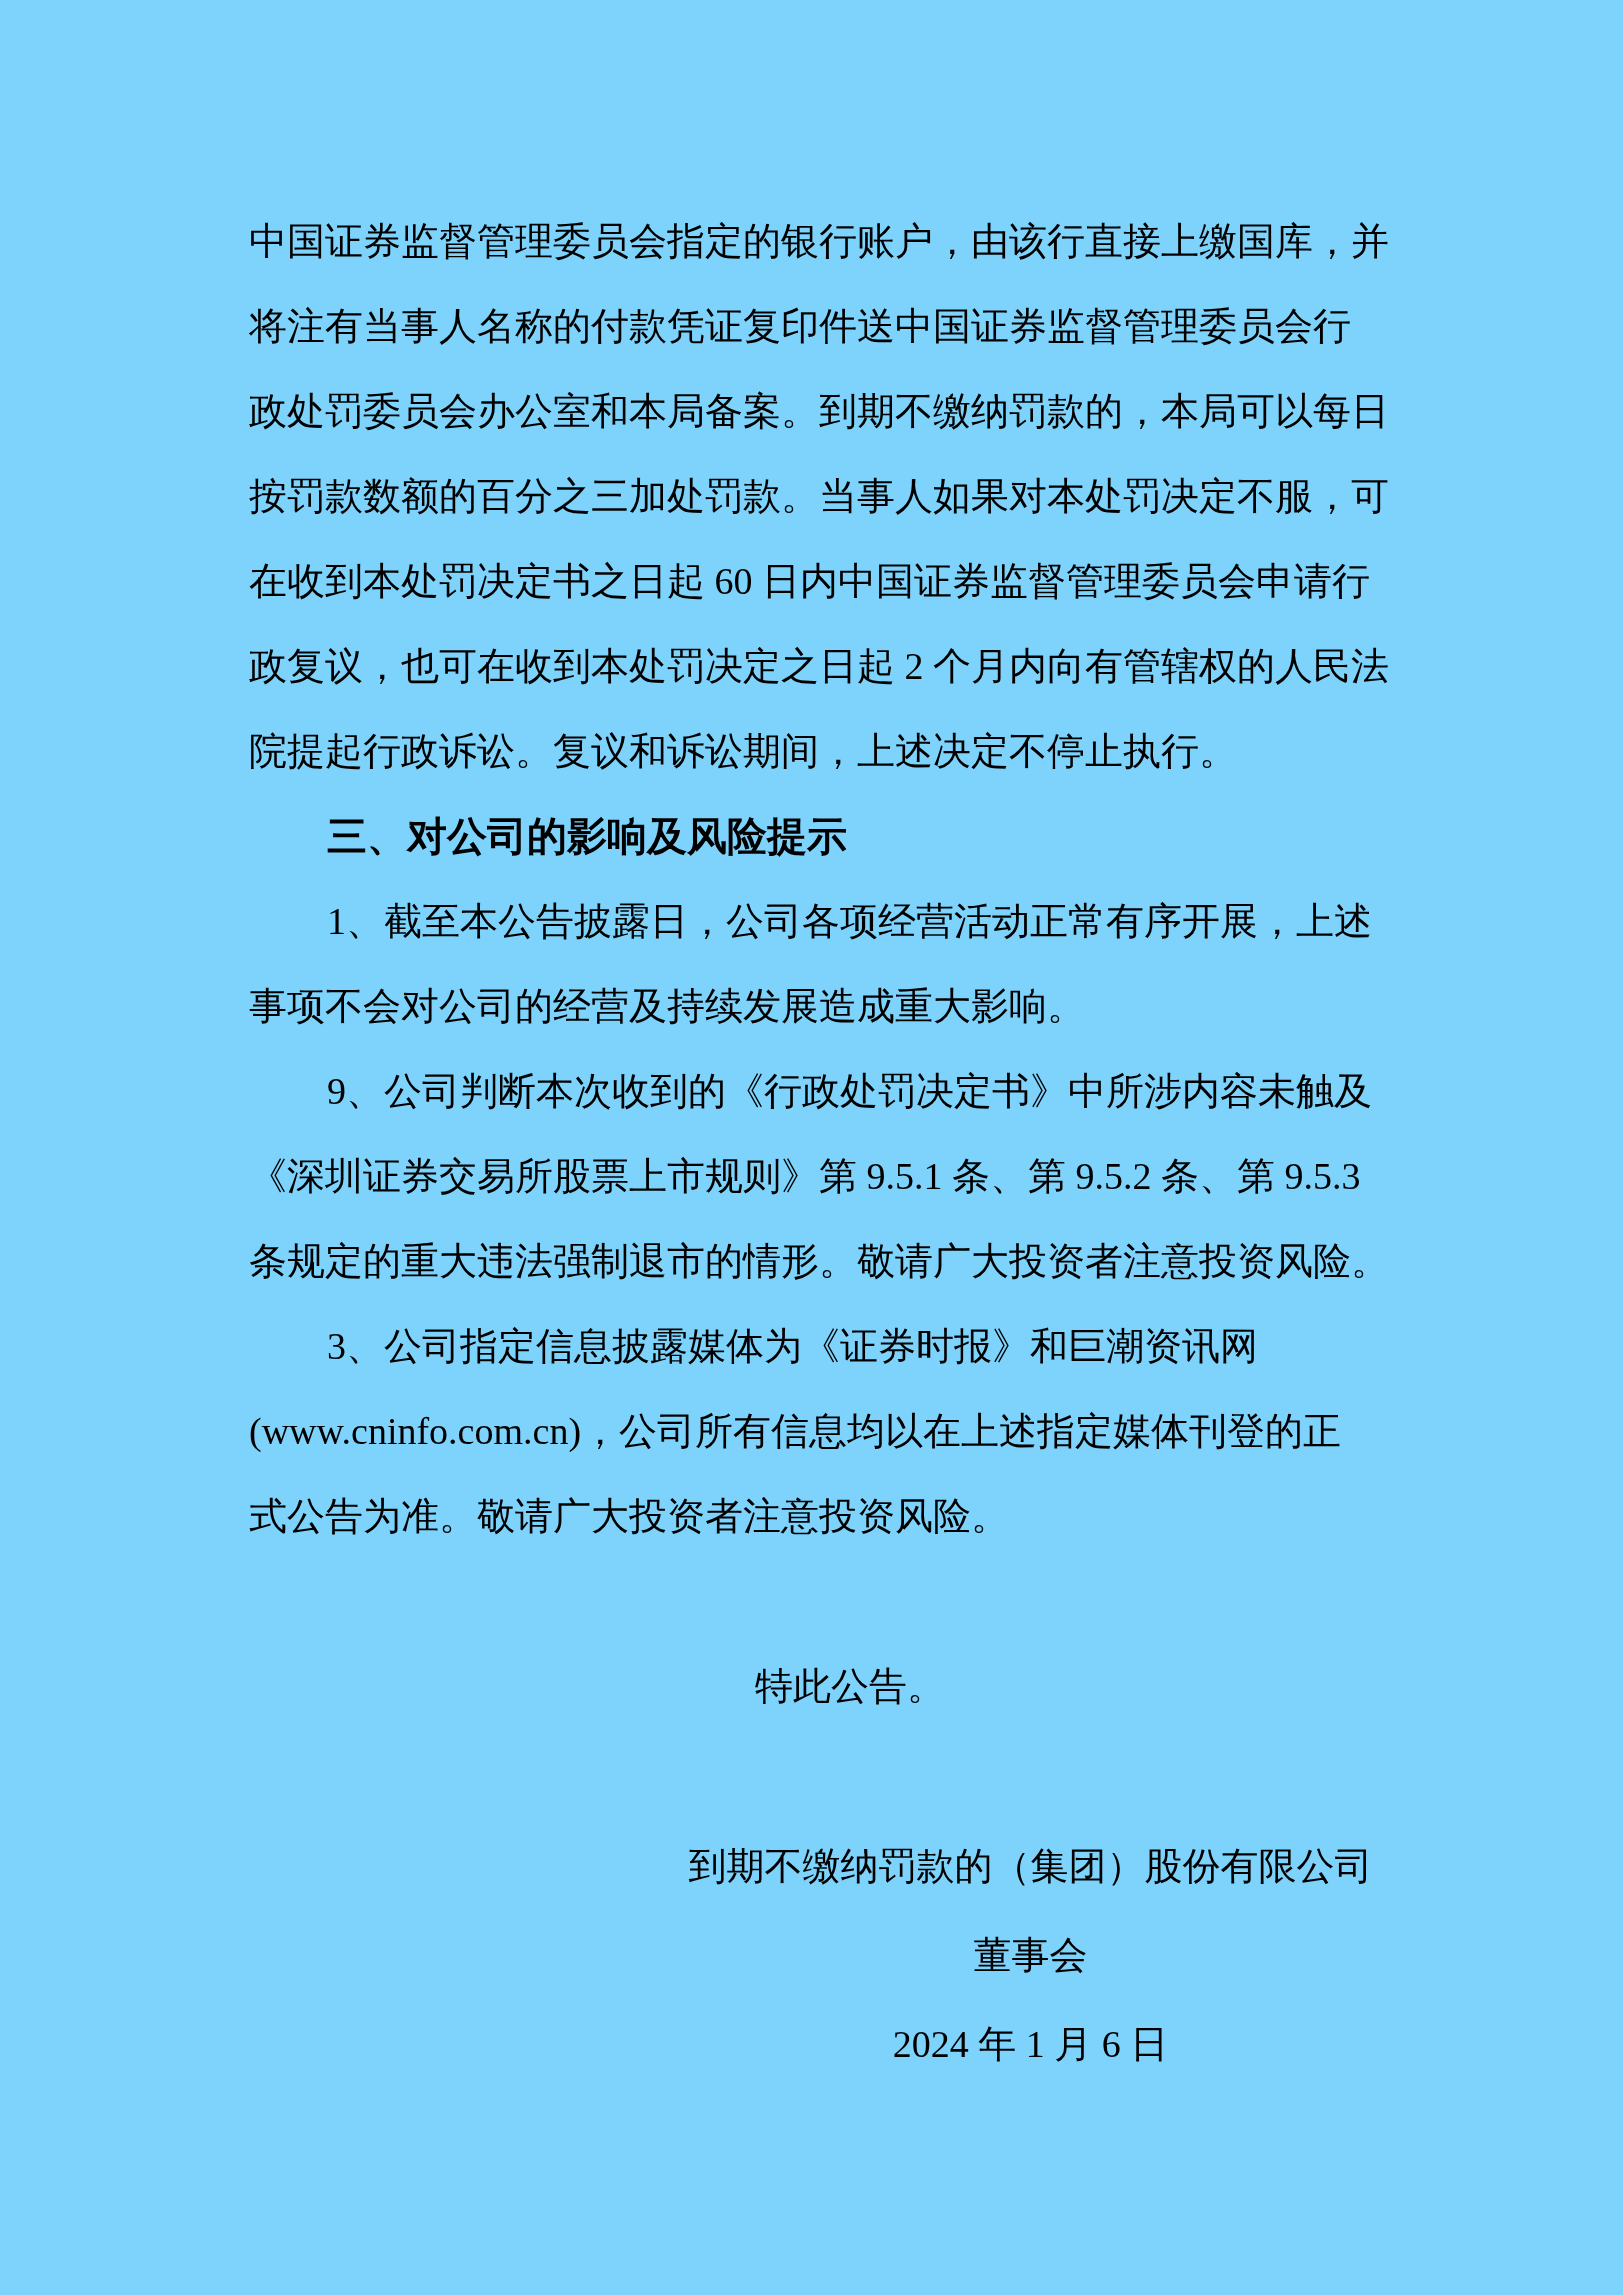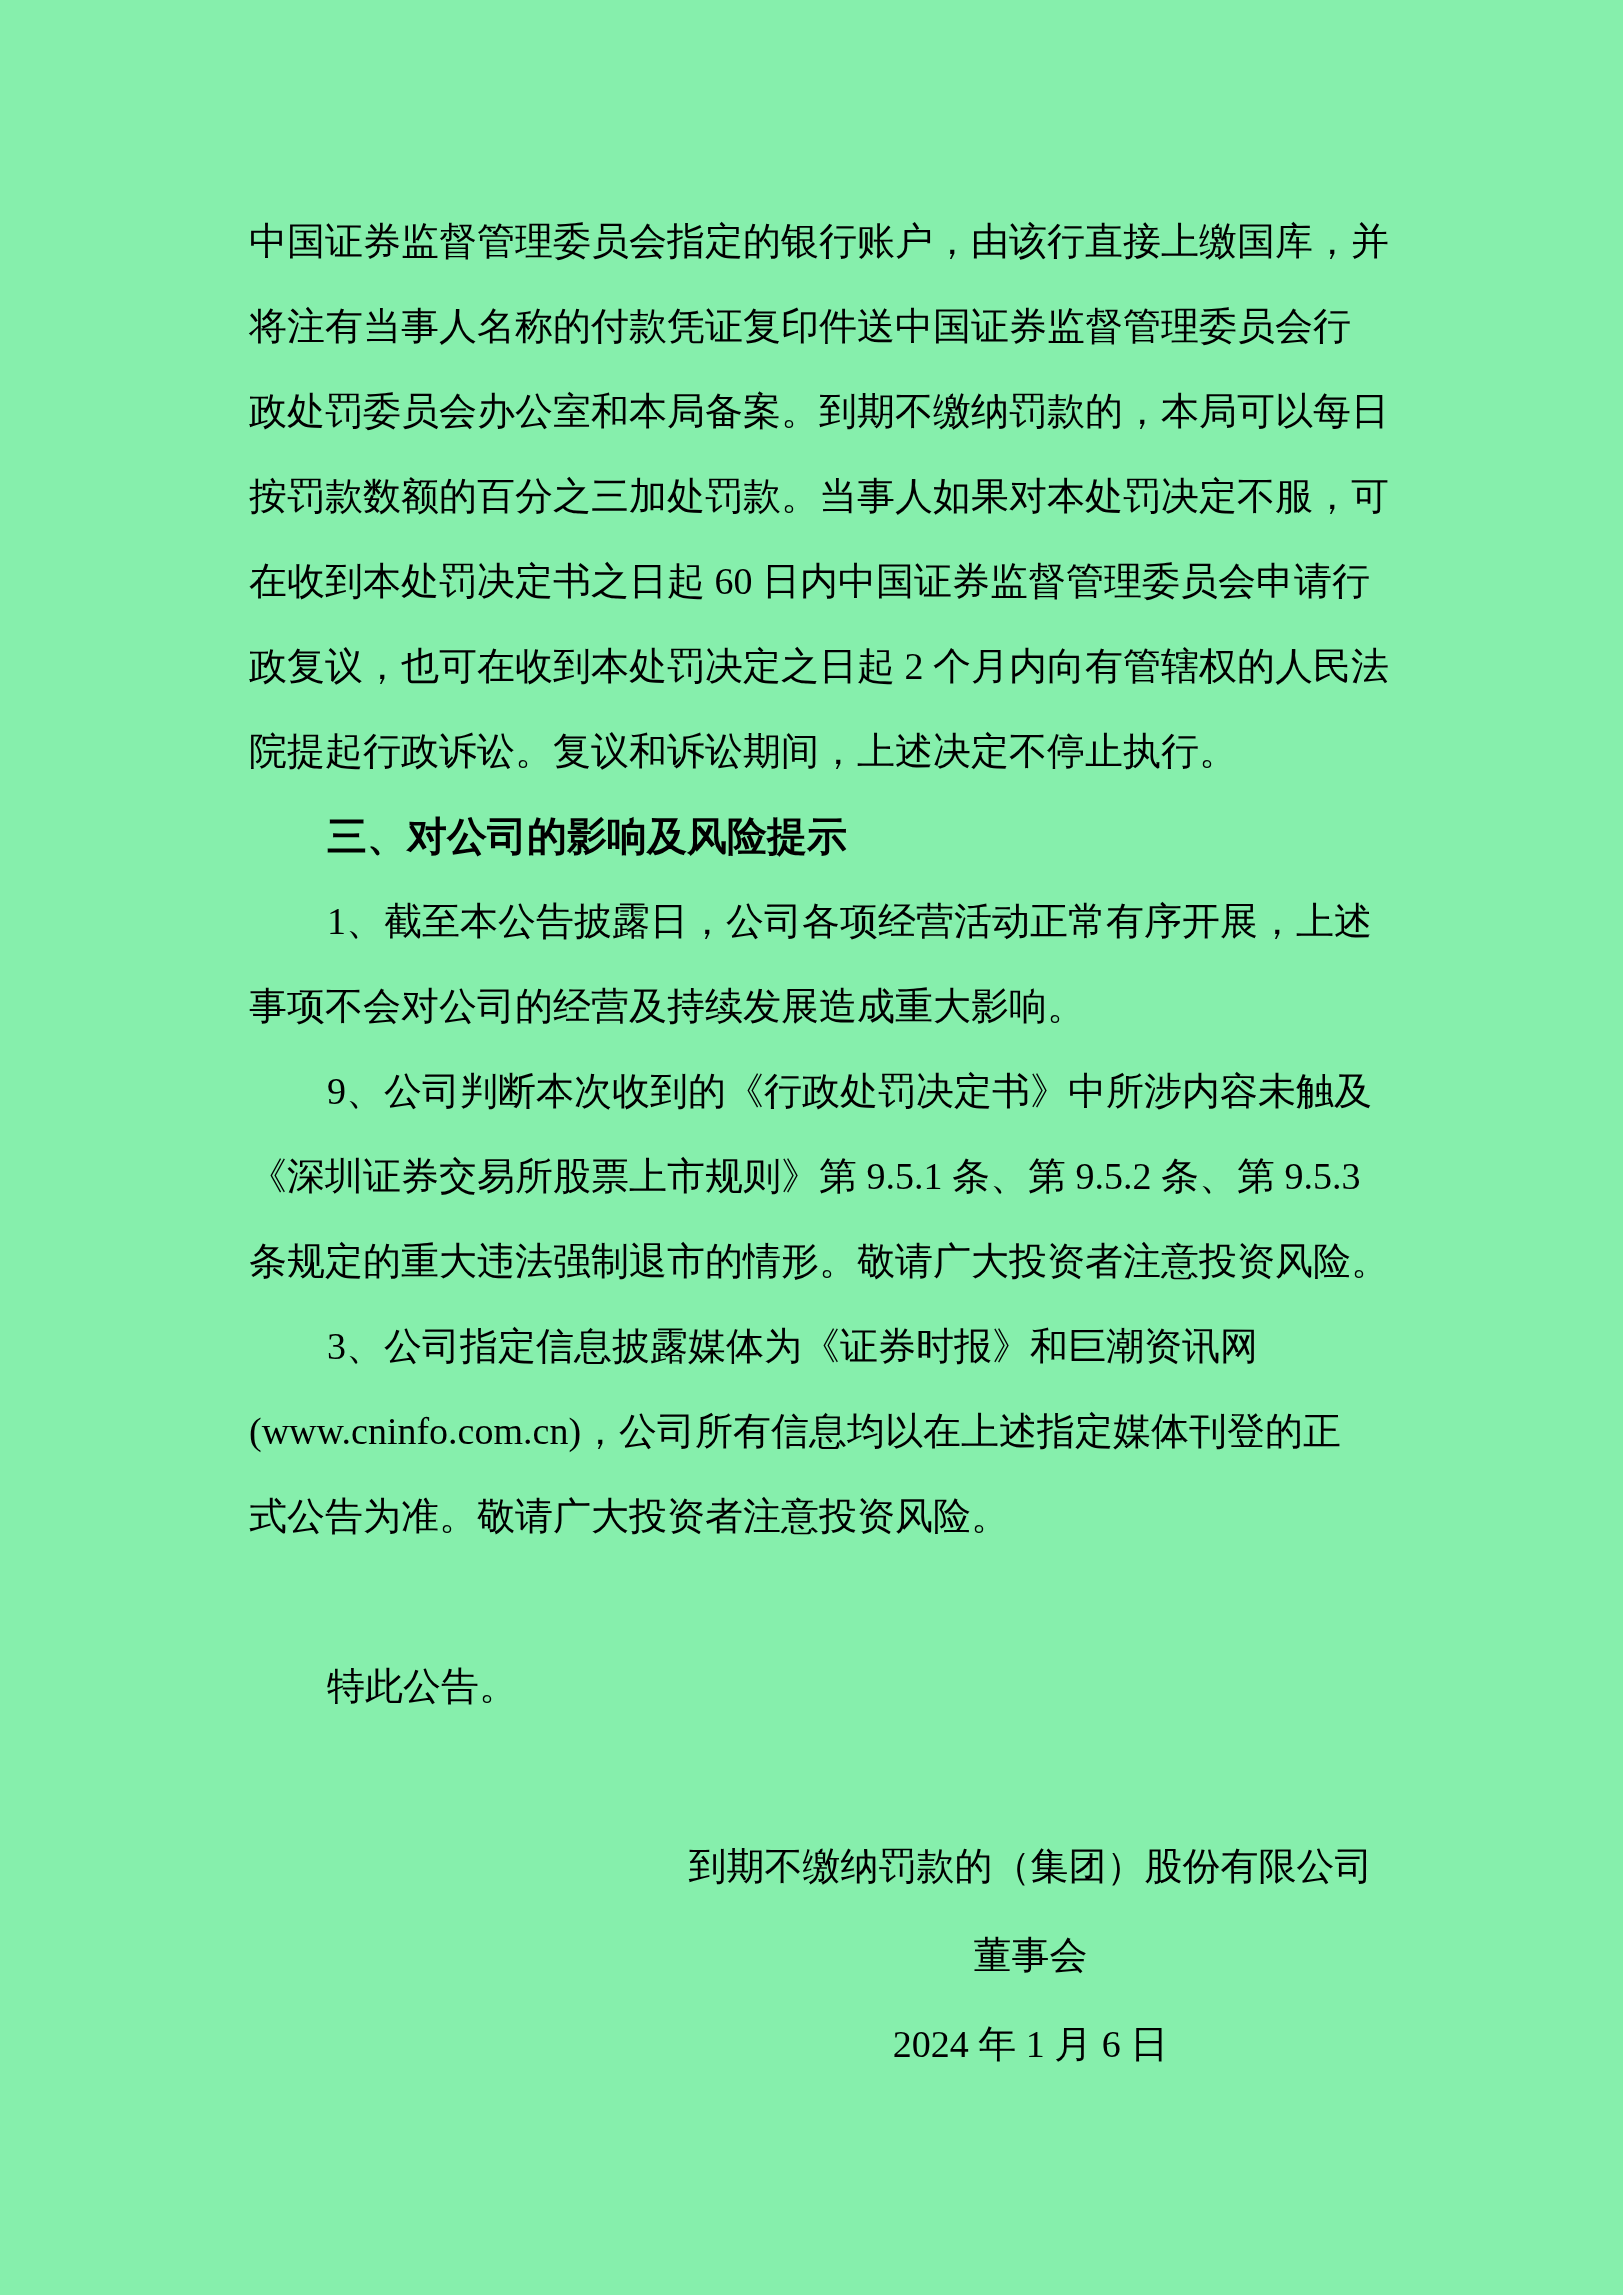--- a/index.html
+++ b/index.html
@@ -4,21 +4,21 @@
 <style>
   html, body {
     margin: 0;
     padding: 0;
     background: #ffffff;
   }
   .page {
     position: relative;
     width: 1623px;
     height: 2295px;
-    background: #86efac;
+    background: #7dd3fc;
     color: #000000;
     font-family: "Liberation Serif", "DejaVu Serif", serif;
     overflow: hidden;
   }
   .body-block {
     position: absolute;
     left: 249px;
     top: 199px;
     width: 1124px;
   }
@@ -32,20 +32,21 @@
   .indent {
     padding-left: 78px;
   }
   .heading {
     font-weight: bold;
     font-family: "Liberation Sans", "DejaVu Sans", sans-serif;
     font-size: 40px;
   }
   .closing {
     margin-top: 85px;
+    text-align: center;
   }
   .signature-block {
     margin-top: 93px;
     margin-left: auto;
     margin-right: 0;
     width: 685px;
   }
   .sig-line {
     height: 89px;
     line-height: 89px;

